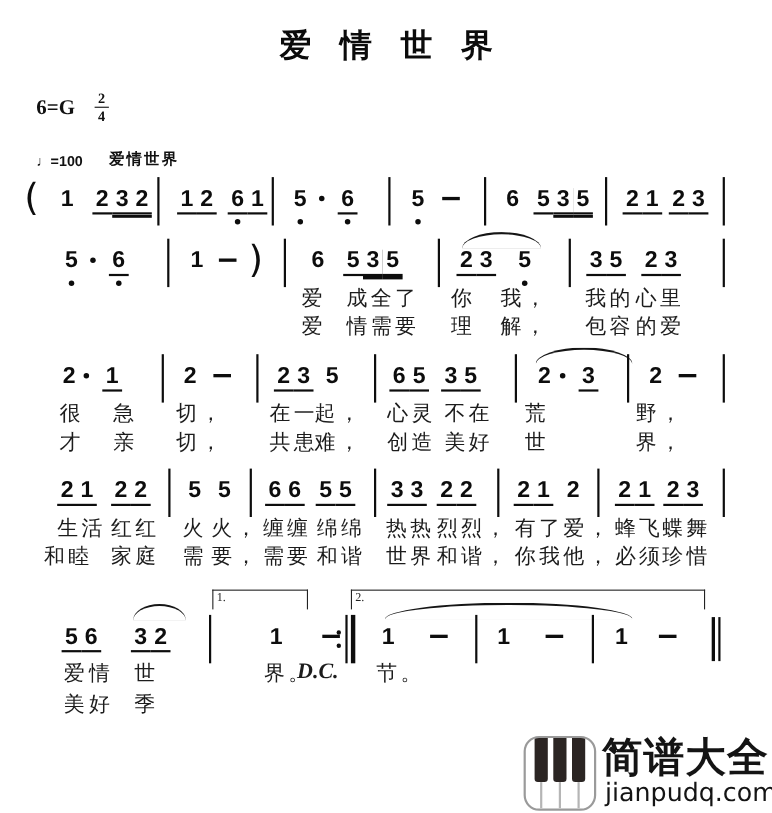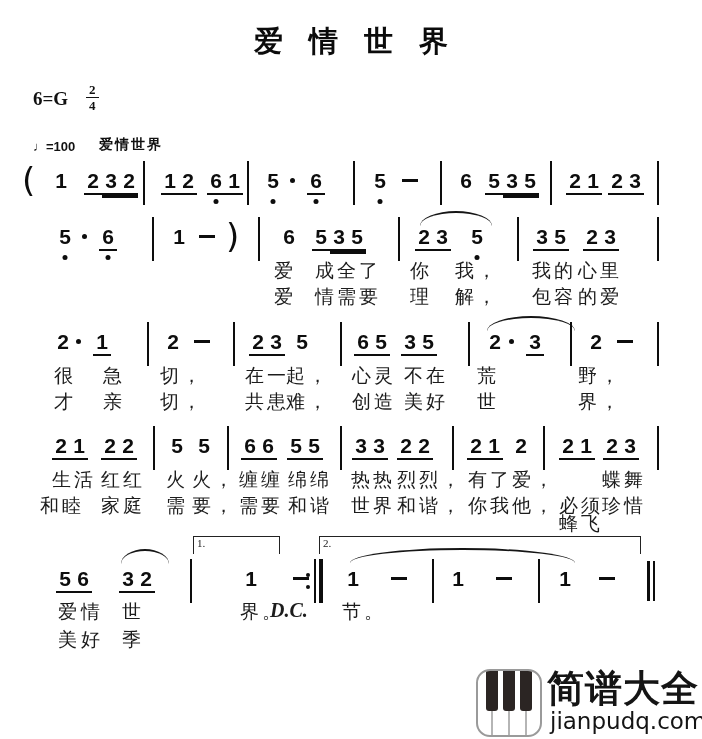--- a/index.html
+++ b/index.html
@@ -315,21 +315,21 @@
         <span class="syl" style="left: 52px;">生活</span>
         <span class="syl" style="left: 101px;">红红</span>
         <span class="syl" style="left: 166px;">火</span>
         <span class="syl" style="left: 192px;">火，</span>
         <span class="syl" style="left: 239px;">缠缠</span>
         <span class="syl" style="left: 288px;">绵绵</span>
         <span class="syl" style="left: 351px;">热热</span>
         <span class="syl" style="left: 397px;">烈烈，</span>
         <span class="syl" style="left: 468px;">有了</span>
         <span class="syl" style="left: 512px;">爱，</span>
-        <span class="syl" style="left: 559px; margin-top: 44px;">蜂飞</span>
+        <span class="syl" style="left: 559px;">蜂飞</span>
         <span class="syl" style="left: 602px;">蝶舞</span>
       </div>
       <div class="lyr" style="top: 493px;">
         <span class="syl" style="left: 40px;">和睦</span>
         <span class="syl" style="left: 101px;">家庭</span>
         <span class="syl" style="left: 166px;">需</span>
         <span class="syl" style="left: 192px;">要，</span>
         <span class="syl" style="left: 239px;">需要</span>
         <span class="syl" style="left: 288px;">和谐</span>
         <span class="syl" style="left: 351px;">世界</span>

